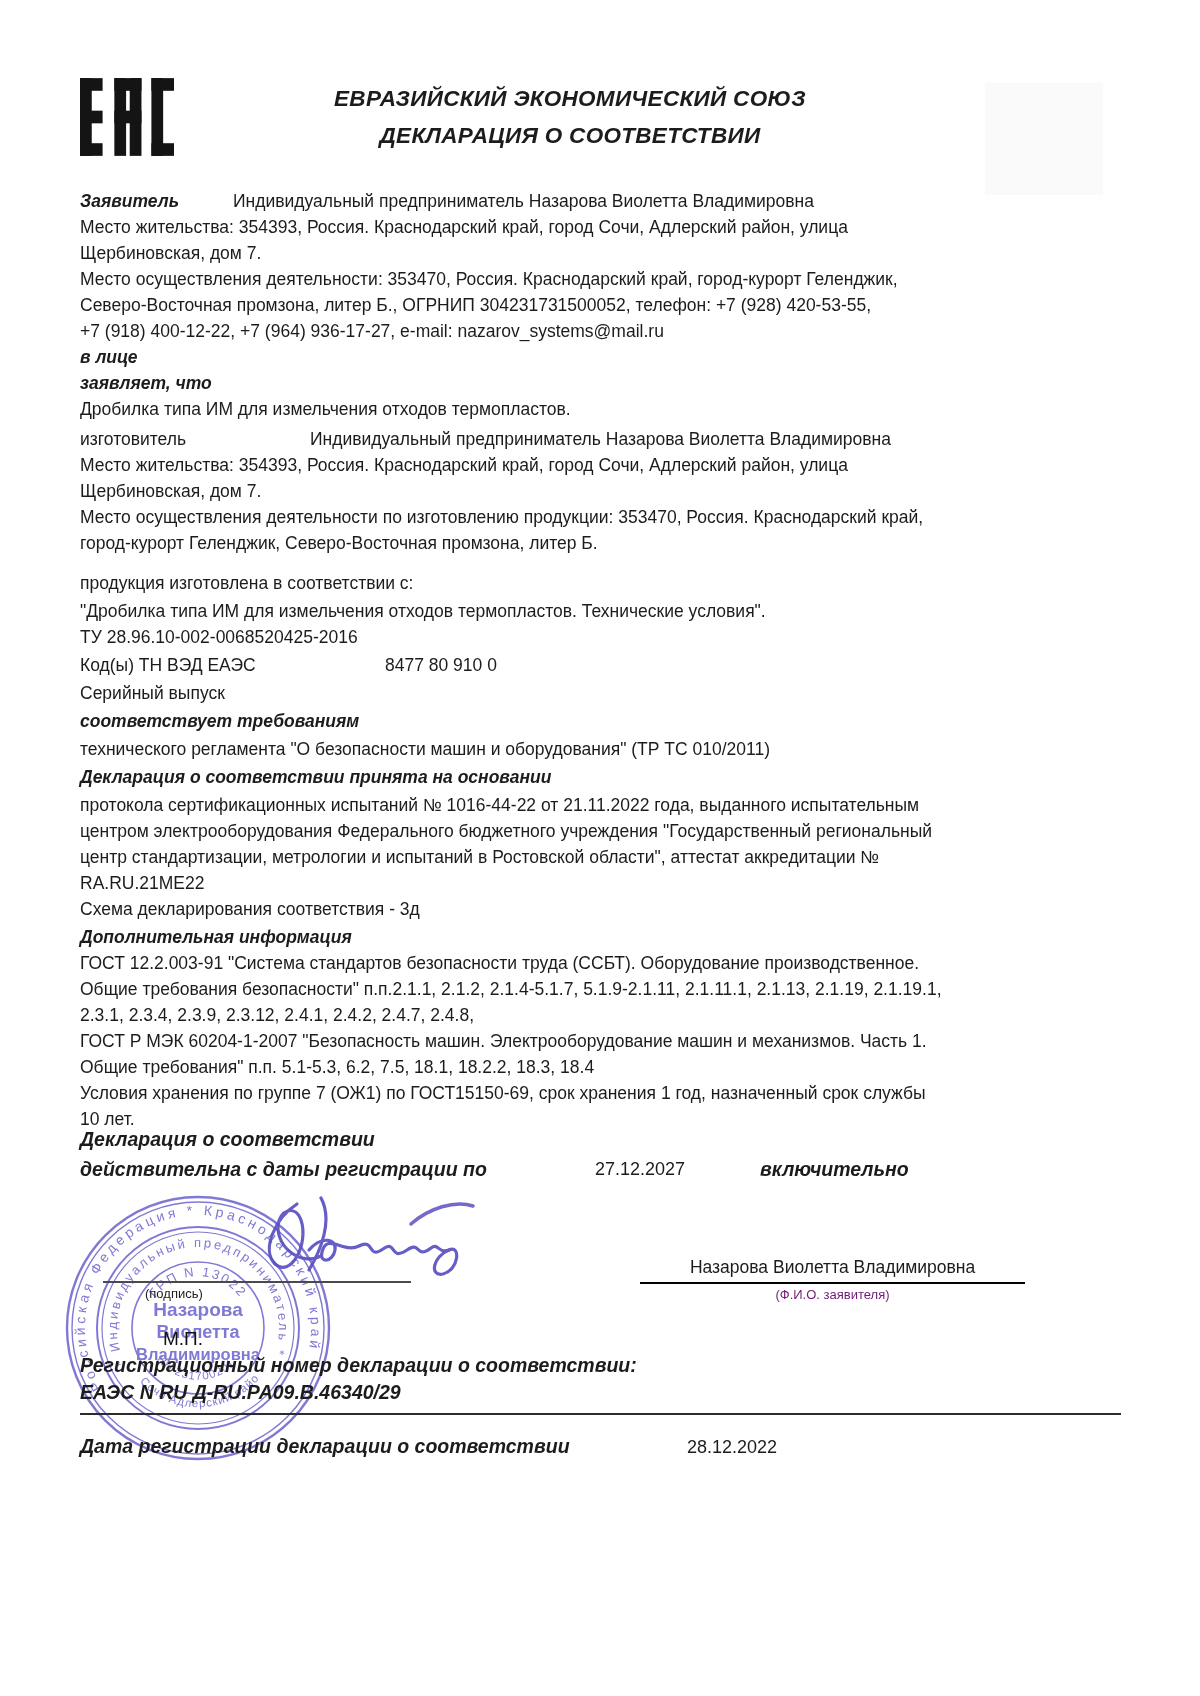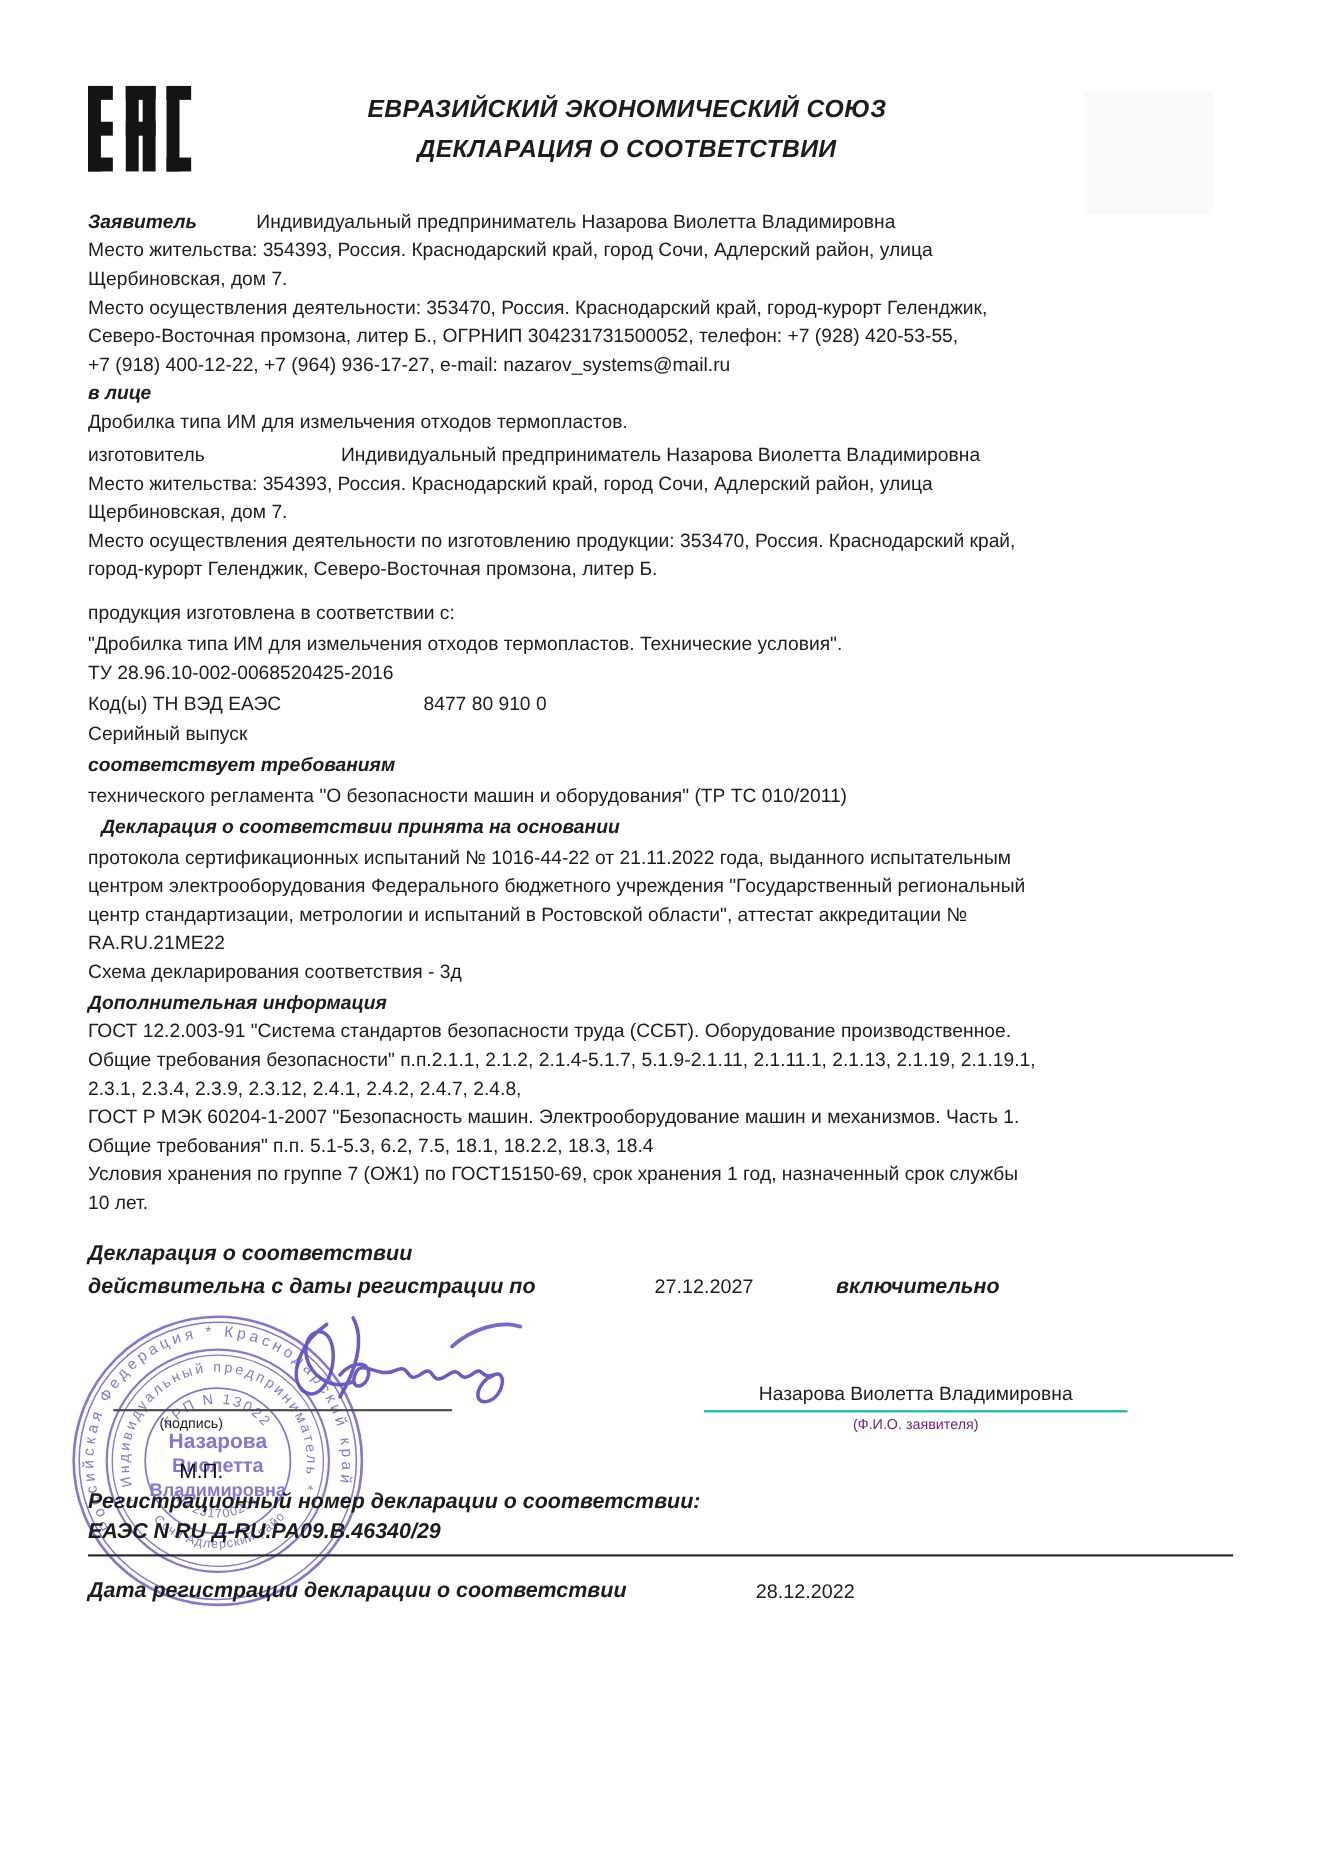--- a/index.html
+++ b/index.html
@@ -19,21 +19,21 @@
   .lab{display:inline-block;}
   
   .validity{position:absolute;left:80px;top:1124px;width:1046px;}
   .validity .row{position:relative;font-size:19.5px;line-height:30px;}
   .v-date{position:absolute;left:515px;top:0;font-weight:normal;font-style:normal;font-size:18px;}
   .v-suffix{position:absolute;left:680px;top:0;}
   
   .sigline-left{position:absolute;left:103px;top:1281px;width:308px;border-top:2px solid #4a4a4a;}
   .cap-podpis{position:absolute;left:145px;top:1286px;width:200px;text-align:left;font-size:13px;color:#222;}
   .fio-block{position:absolute;left:640px;top:1254px;width:385px;text-align:center;}
-  .fio-name{font-size:17.5px;line-height:26px;border-bottom:2px solid #14b8a6;padding-bottom:2px;}
+  .fio-name{font-size:17.5px;line-height:26px;border-bottom:2px solid #000000;padding-bottom:2px;}
   .fio-cap{font-size:13px;padding-top:3px;color:#701a75;}
   .mp{position:absolute;left:163px;top:1328px;font-size:19px;color:#111;}
   
   .regblock{position:absolute;left:80px;top:1352px;width:1046px;}
   .regblock .r1,.regblock .r2{font-size:19.5px;font-weight:bold;font-style:italic;line-height:27px;}
   .reg-divider{border-top:2px solid #2b2b2b;margin-top:7px;width:1041px;}
   .regrow{position:relative;margin-top:18px;font-size:19.5px;line-height:27px;}
   .reg-date{position:absolute;left:607px;top:1px;font-weight:normal;font-style:normal;font-size:18px;}
   .stampsvg{position:absolute;left:58px;top:1188px;opacity:.85;}
   .signsvg{position:absolute;left:225px;top:1192px;}
@@ -66,34 +66,35 @@
 <div class="fadedbox"></div>
 
 <div class="bodytext" id="body-text">
     <div class="ln"><span class="lab bi" style="width: 153px;">Заявитель</span><span>Индивидуальный предприниматель Назарова Виолетта Владимировна</span></div>
     <div class="ln">Место жительства: 354393, Россия. Краснодарский край, город Сочи, Адлерский район, улица</div>
     <div class="ln">Щербиновская, дом 7.</div>
     <div class="ln">Место осуществления деятельности: 353470, Россия. Краснодарский край, город-курорт Геленджик,</div>
     <div class="ln">Северо-Восточная промзона, литер Б., ОГРНИП 304231731500052, телефон: +7 (928) 420-53-55,</div>
     <div class="ln">+7 (918) 400-12-22, +7 (964) 936-17-27, e-mail: nazarov_systems@mail.ru</div>
     <div class="ln bi">в лице</div>
+    <div class="ln bi">заявляет, что</div>
     <div class="ln">Дробилка типа ИМ для измельчения отходов термопластов.</div>
     <div class="ln" style="margin-top: 4px;"><span class="lab" style="width: 230px;">изготовитель</span><span>Индивидуальный предприниматель Назарова Виолетта Владимировна</span></div>
     <div class="ln">Место жительства: 354393, Россия. Краснодарский край, город Сочи, Адлерский район, улица</div>
     <div class="ln">Щербиновская, дом 7.</div>
     <div class="ln">Место осуществления деятельности по изготовлению продукции: 353470, Россия. Краснодарский край,</div>
     <div class="ln">город-курорт Геленджик, Северо-Восточная промзона, литер Б.</div>
     <div class="ln" style="margin-top: 14px;">продукция изготовлена в соответствии с:</div>
     <div class="ln" style="margin-top: 2px;">"Дробилка типа ИМ для измельчения отходов термопластов. Технические условия".</div>
     <div class="ln">ТУ 28.96.10-002-0068520425-2016</div>
     <div class="ln" style="margin-top: 2px;"><span class="lab" style="width: 305px;">Код(ы) ТН ВЭД ЕАЭС</span><span>8477 80 910 0</span></div>
     <div class="ln" style="margin-top: 2px;">Серийный выпуск</div>
     <div class="ln bi" style="margin-top: 2px;">соответствует требованиям</div>
     <div class="ln" style="margin-top: 2px;">технического регламента "О безопасности машин и оборудования" (ТР ТС 010/2011)</div>
-    <div class="ln bi" style="margin-top: 2px; margin-left: 12px;">Декларация о соответствии принята на основании</div>
+    <div class="ln bi" style="margin-top: 2px;">Декларация о соответствии принята на основании</div>
     <div class="ln" style="margin-top: 2px;">протокола сертификационных испытаний № 1016-44-22 от 21.11.2022 года, выданного испытательным</div>
     <div class="ln">центром электрооборудования Федерального бюджетного учреждения "Государственный региональный</div>
     <div class="ln">центр стандартизации, метрологии и испытаний в Ростовской области", аттестат аккредитации №</div>
     <div class="ln">RA.RU.21ME22</div>
     <div class="ln">Схема декларирования соответствия - 3д</div>
     <div class="ln bi" style="margin-top: 2px;">Дополнительная информация</div>
     <div class="ln">ГОСТ 12.2.003-91 "Система стандартов безопасности труда (ССБТ). Оборудование производственное.</div>
     <div class="ln">Общие требования безопасности" п.п.2.1.1, 2.1.2, 2.1.4-5.1.7, 5.1.9-2.1.11, 2.1.11.1, 2.1.13, 2.1.19, 2.1.19.1,</div>
     <div class="ln">2.3.1, 2.3.4, 2.3.9, 2.3.12, 2.4.1, 2.4.2, 2.4.7, 2.4.8,</div>
     <div class="ln">ГОСТ Р МЭК 60204-1-2007 "Безопасность машин. Электрооборудование машин и механизмов. Часть 1.</div>

